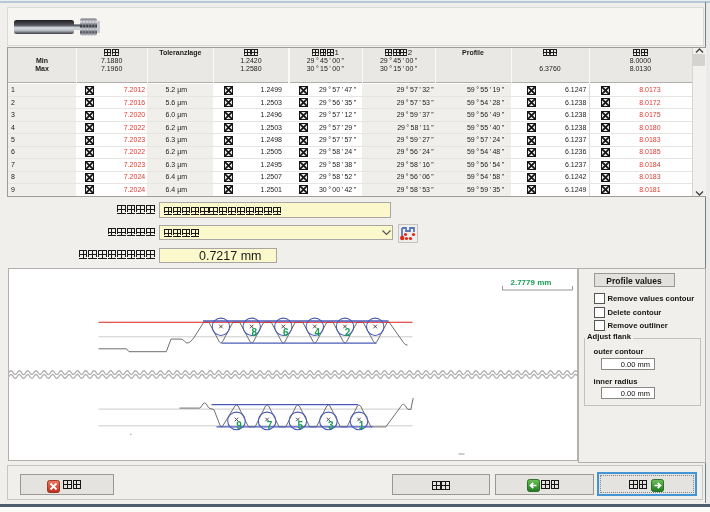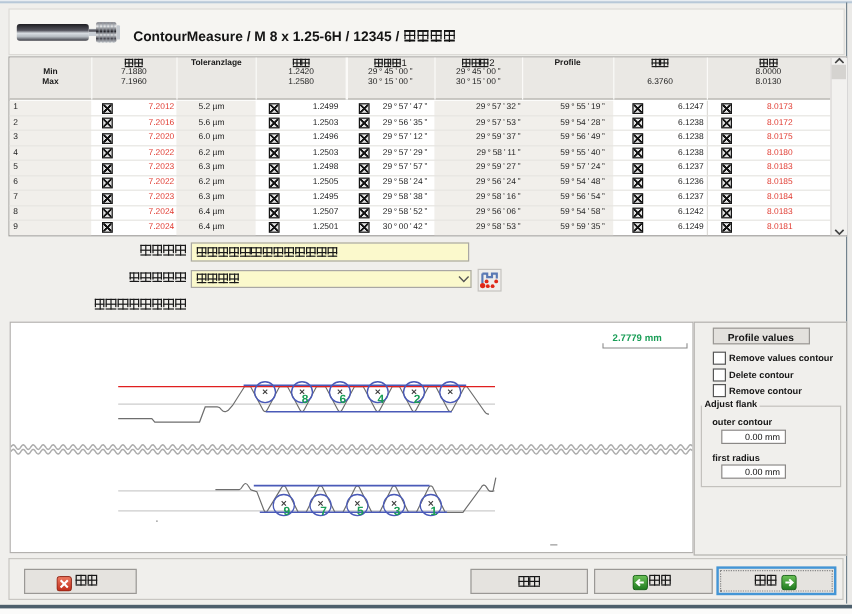--- a/index.html
+++ b/index.html
@@ -60,21 +60,20 @@
 <rect x="67" y="3.5" width="17" height="17" rx="1.5" fill="url(#gh)"></rect>
 <g fill="#9aa0a8" opacity="0.55">
 <rect x="69" y="3.5" width="1.4" height="17"></rect>
         <rect x="72" y="3.5" width="1.4" height="17"></rect>
 <rect x="75" y="3.5" width="1.4" height="17"></rect>
         <rect x="78" y="3.5" width="1.4" height="17"></rect>
 <rect x="81" y="3.5" width="1.4" height="17"></rect>
       </g>
 <rect x="84" y="6" width="3" height="12" rx="1" fill="#c4c9cf"></rect>
 </svg>
-<div class="abs" style="left:111px;top:23px;font-size:11.5px;font-weight:bold;color:#141414;white-space:nowrap">ContourMeasure / M 8 x 1.25-6H / 12345 / <span style="font-size:12px"><i class="cb"></i><i class="cb"></i><i class="cb"></i><i class="cb"></i></span></div>
 <div class="abs" style="left:7px;top:46.5px;width:699px;height:150px;background:#fff;border:1px solid #9f9d9a"></div>
 <div class="abs" style="left:8px;top:47.5px;width:683.7px;height:35.5px;background:#eae8e4;border-bottom:1px solid #b0aeaa"></div>
 <div class="abs" style="left:8.0px;top:84px;width:68.0px;height:112px;background:#f1efeb"></div>
 <div class="abs" style="left:147.2px;top:84px;width:66.2px;height:112px;background:#f1efeb"></div>
 <div class="abs" style="left:362.0px;top:84px;width:149.0px;height:112px;background:#f1efeb"></div>
 <div class="abs" style="left:589.0px;top:84px;width:1px;height:112px;background:#dddbd7"></div>
 <div class="abs" style="left:75.5px;top:48px;width:1.5px;height:34.5px;background:#fbfaf8"></div>
 <div class="abs" style="left:146.7px;top:48px;width:1.5px;height:34.5px;background:#fbfaf8"></div>
 <div class="abs" style="left:212.9px;top:48px;width:1.5px;height:34.5px;background:#fbfaf8"></div>
 <div class="abs" style="left:288.0px;top:48px;width:1.5px;height:34.5px;background:#fbfaf8"></div>
@@ -255,20 +254,21 @@
     </svg>
 <div class="abs" style="left:398px;top:223.5px;width:20px;height:19px;background:#efeeec;border:1px solid #c5c3c0"></div>
 <svg class="abs" style="left:400px;top:225.5px" width="16" height="15" viewBox="0 0 16 15">
 <path d="M2 2 V10 M2 2 H6 V5 H10 V2 H14 V6" fill="none" stroke="#5a79b4" stroke-width="1.8"></path>
 <circle cx="2.2" cy="12" r="2.2" fill="#e02818"></circle>
 <circle cx="6.5" cy="12.5" r="1.6" fill="#e02818"></circle>
 <circle cx="10.5" cy="12.5" r="1.6" fill="#e02818"></circle>
 <circle cx="5.5" cy="8.5" r="1.6" fill="#e02818"></circle>
 <circle cx="13.5" cy="8.5" r="1.6" fill="#e02818"></circle>
 </svg>
+<div class="abs" style="left:159px;top:247.5px;width:117.5px;height:15px;background:#fbf9cc;border:1px solid #a9a7a4;font-size:12.5px;color:#1a1a1a;text-align:right;padding:0.5px 14px 0 0">0.7217 mm</div>
 <div class="abs" style="left:7.5px;top:267.5px;width:570px;height:193.5px;background:#fff;border:1px solid #b3b1ae"></div>
 <svg class="abs" style="left:8.5px;top:268.5px" width="568" height="191.5" viewBox="8.5 268.5 568 191.5">
       <g stroke="#cccccc" stroke-width="1" fill="none">
         <path d="M98 336.3 H412"></path>
         <path d="M98 408.6 H412"></path>
         <path d="M98 425.3 H412"></path>
       </g>
       <path d="M98 348.3 H126 L128.5 351.2 H165.8 L170.5 338.6 H180.5 Q182.5 338.6 184 340.8 Q185.8 343 187.8 342.4 Q190 341.6 191.3 339.6 L193.3 337.4 L203.2 321.8 H208.4 L218.8 341.3 Q220.4 343.7 222.0 341.3 L232.4 321.8 H239.2 L249.6 341.3 Q251.2 343.7 252.8 341.3 L263.2 321.8 H270.8 L281.2 341.3 Q282.8 343.7 284.4 341.3 L294.8 321.8 H302.3 L312.7 341.3 Q314.3 343.7 315.9 341.3 L326.3 321.8 H332.5 L342.9 341.3 Q344.5 343.7 346.1 341.3 L356.5 321.8 H362.7 L373.1 341.3 Q374.7 343.7 376.3 341.3 L386.7 321.8 H388.7 L402.8 341.8 Q404.5 344.8 407 344.6" fill="none" stroke="#6e6e6e" stroke-width="1"></path>
       <path d="M98 321.7 H412" stroke="#e01f1f" stroke-width="1.1" fill="none"></path>
       <path d="M202.5 320.5 H388" stroke="#4a5ab8" stroke-width="1.3" fill="none"></path>
@@ -313,26 +313,26 @@
       <path d="M502 285.5 V289.5 H572 V285.5" fill="none" stroke="#8a8a8a" stroke-width="0.9"></path>
       <path d="M129.5 433.8 h1.5 M458 453.5 h6" stroke="#9b9b9b" stroke-width="1"></path>
     </svg>
 <div class="abs" style="left:578px;top:267.5px;width:127.5px;height:195.5px;background:#f0efec;border:1px solid #b3b1ae"></div>
 <div class="abs" style="left:593.5px;top:272.5px;width:81px;height:14px;background:#e3e1dd;border:1px solid #9a9895;font-size:8.5px;font-weight:bold;color:#161616;text-align:center;padding-top:2px">Profile values</div>
 <div class="abs" style="left:593.5px;top:293px;width:11px;height:11px;background:#fff;border:1px solid #555"></div>
 <div class="abs" style="left:607.5px;top:294px;font-size:7.7px;font-weight:bold;color:#161616;white-space:nowrap">Remove values contour</div>
 <div class="abs" style="left:593.5px;top:306.5px;width:11px;height:11px;background:#fff;border:1px solid #555"></div>
 <div class="abs" style="left:607.5px;top:307.5px;font-size:7.7px;font-weight:bold;color:#161616;white-space:nowrap">Delete contour</div>
 <div class="abs" style="left:593.5px;top:320px;width:11px;height:11px;background:#fff;border:1px solid #555"></div>
-<div class="abs" style="left:607.5px;top:321px;font-size:7.7px;font-weight:bold;color:#161616;white-space:nowrap">Remove contour</div>
+<div class="abs" style="left:607.5px;top:321px;font-size:7.7px;font-weight:bold;color:#161616;white-space:nowrap">Remove outliner</div>
 <div class="abs" style="left:584px;top:338px;width:117px;height:68px;border:1px solid #c3c1bd"></div>
 <div class="abs" style="left:585px;top:331.5px;font-size:7.7px;font-weight:bold;color:#161616;background:#f0efec;padding:0 2px">Adjust flank</div>
 <div class="abs" style="left:593.5px;top:346.5px;font-size:7.7px;font-weight:bold;color:#161616">outer contour</div>
 <div class="abs" style="left:601px;top:357.5px;width:54px;height:12.5px;background:#fff;border:1px solid #8a8886;font-size:7.5px;color:#111;text-align:right;padding:1.5px 4px 0 0">0.00 mm</div>
-<div class="abs" style="left:593.5px;top:377px;font-size:7.7px;font-weight:bold;color:#161616">first radius</div>
+<div class="abs" style="left:593.5px;top:377px;font-size:7.7px;font-weight:bold;color:#161616">inner radius</div>
 <div class="abs" style="left:601px;top:386.5px;width:54px;height:12.5px;background:#fff;border:1px solid #8a8886;font-size:7.5px;color:#111;text-align:right;padding:1.5px 4px 0 0">0.00 mm</div>
 <div class="abs" style="left:7px;top:465px;width:696px;height:35px;border:1px solid #c8c6c2"></div>
 <div class="abs" style="left:20px;top:473.5px;width:94px;height:21.5px;background:#e5e3df;border:1px solid #9a9895;"></div>
 <svg class="abs" style="left:47px;top:479.5px" width="13" height="13" viewBox="0 0 13 13">
 <defs>
         <linearGradient id="rx" x1="0" y1="0" x2="0" y2="1">
           <stop offset="0" stop-color="#ef7b62"></stop>
           <stop offset="1" stop-color="#bf2c1a"></stop>
         </linearGradient>
       </defs>

